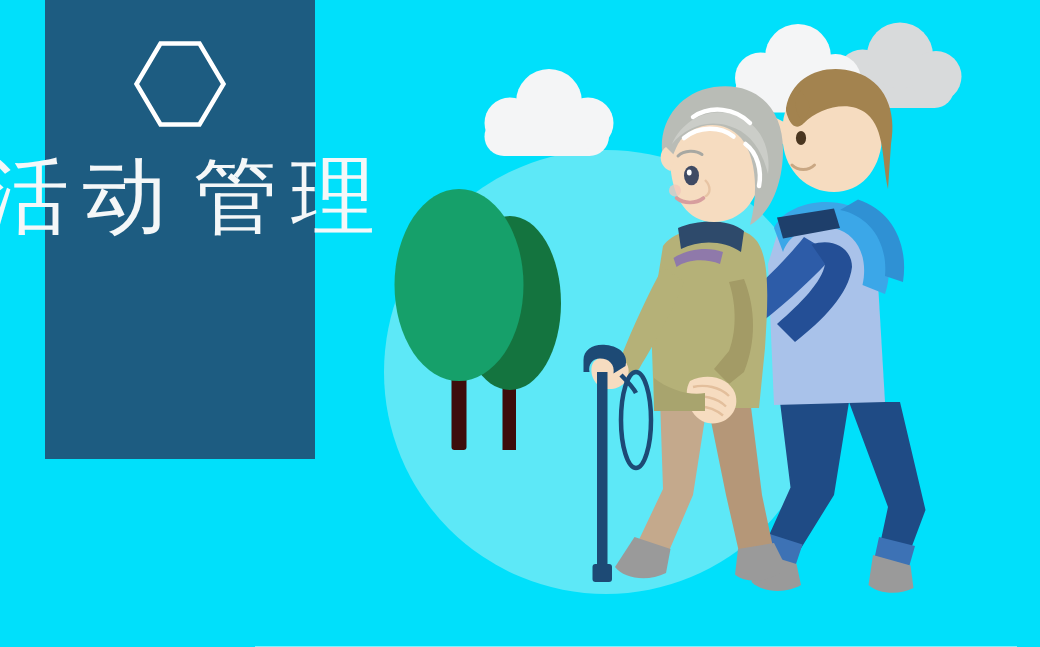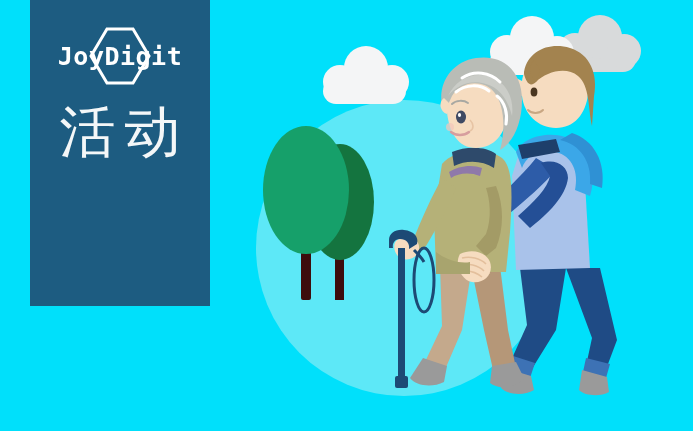--- a/index.html
+++ b/index.html
@@ -212,22 +212,22 @@
       <path d="M414 250 C418 254 422 258 424 262" stroke="#1d4a75" stroke-width="3" fill="none"></path>
     </g>
   </svg>
 
   <div class="panel">
 
     <div class="logo-wrap">
       <svg class="logo-hex" viewBox="0 0 62 58">
         <polygon points="18,2 44,2 60,29 44,56 18,56 2,29" fill="none" stroke="#ffffff" stroke-width="3"></polygon>
       </svg>
-      <span class="logo-text">JoyDigit</span>
     </div>
 
 
     <div class="title-block">
       <div class="title-line">活动</div>
+      <div class="title-line">管理</div>
     </div>
   </div>
 
 </div>
 
 </body></html>

